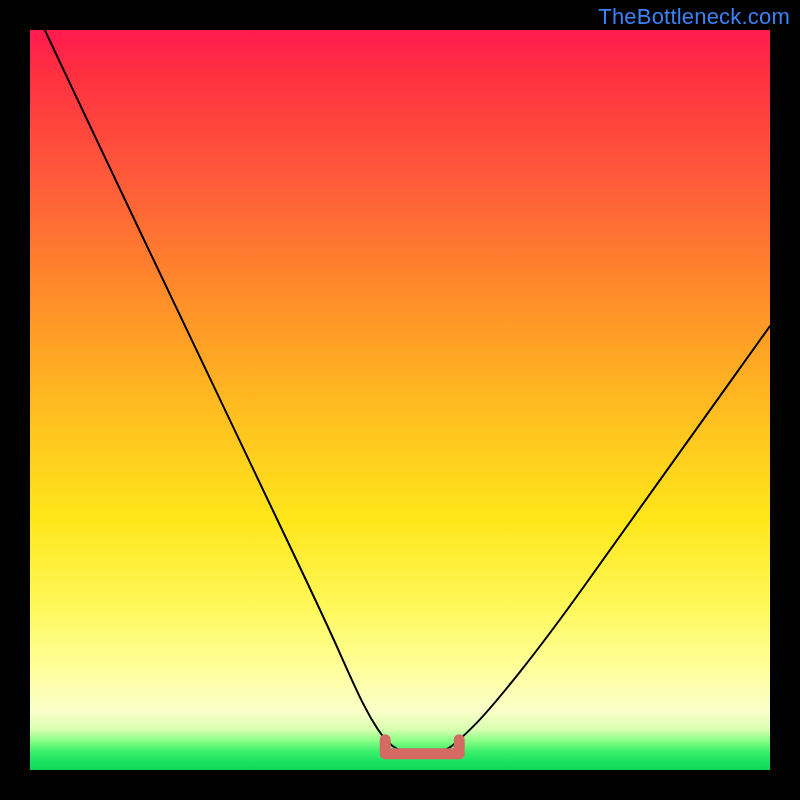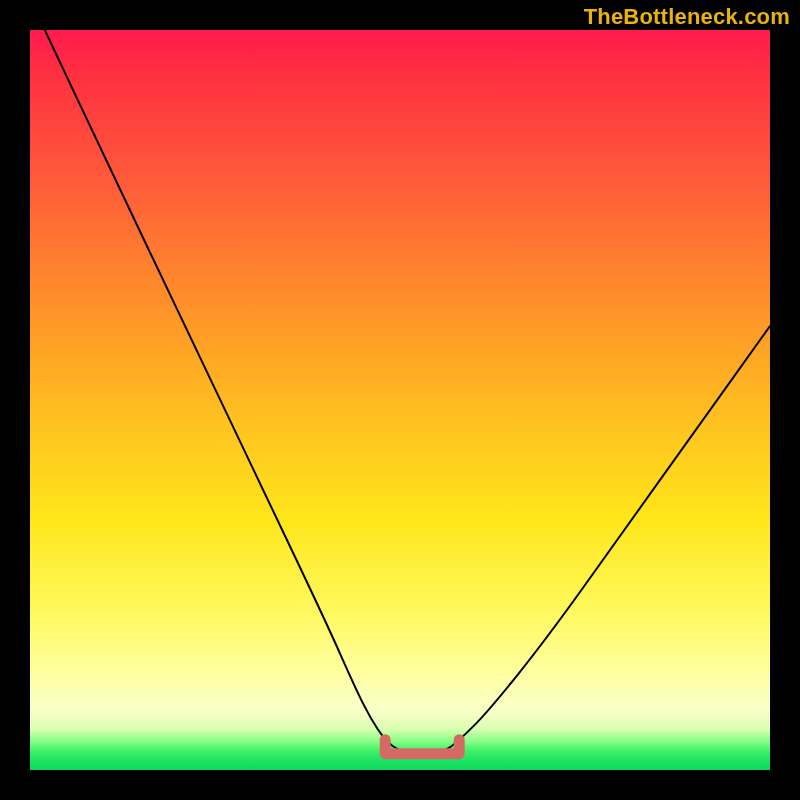--- a/index.html
+++ b/index.html
@@ -54,23 +54,23 @@
     position: absolute;
     left: 0;
     top: 0;
     width: 100%;
     height: 100%;
   }
   .watermark {
     position: absolute;
     top: 4px;
     right: 10px;
-    color: #eab308;
+    color: #3b82f6;
     font-size: 22px;
-    font-weight: 700;
+    font-weight: 400;
     letter-spacing: 0.2px;
     user-select: none;
     text-align: right;
   }
 </style>
 </head>
 <body>
 
 <div class="frame">
   <div class="watermark">TheBottleneck.com</div>

